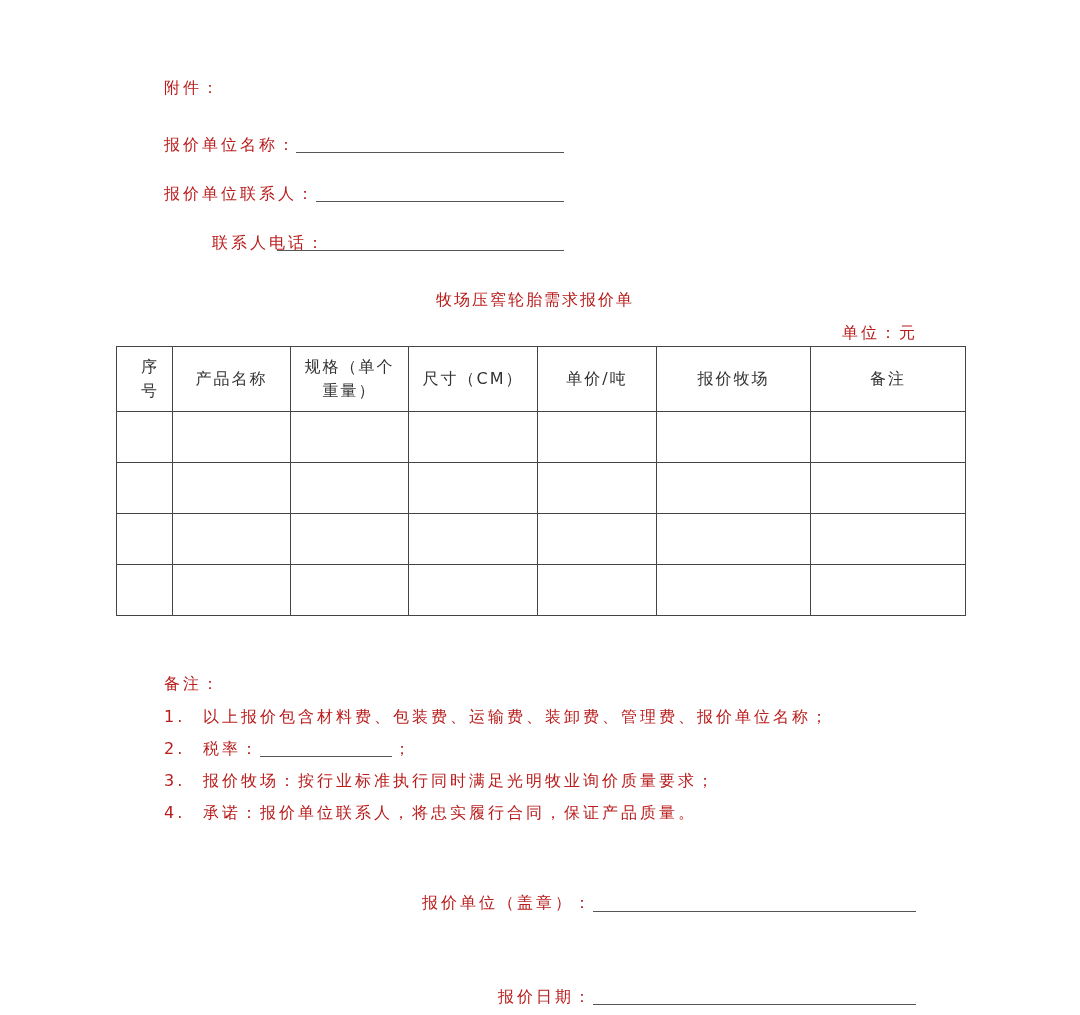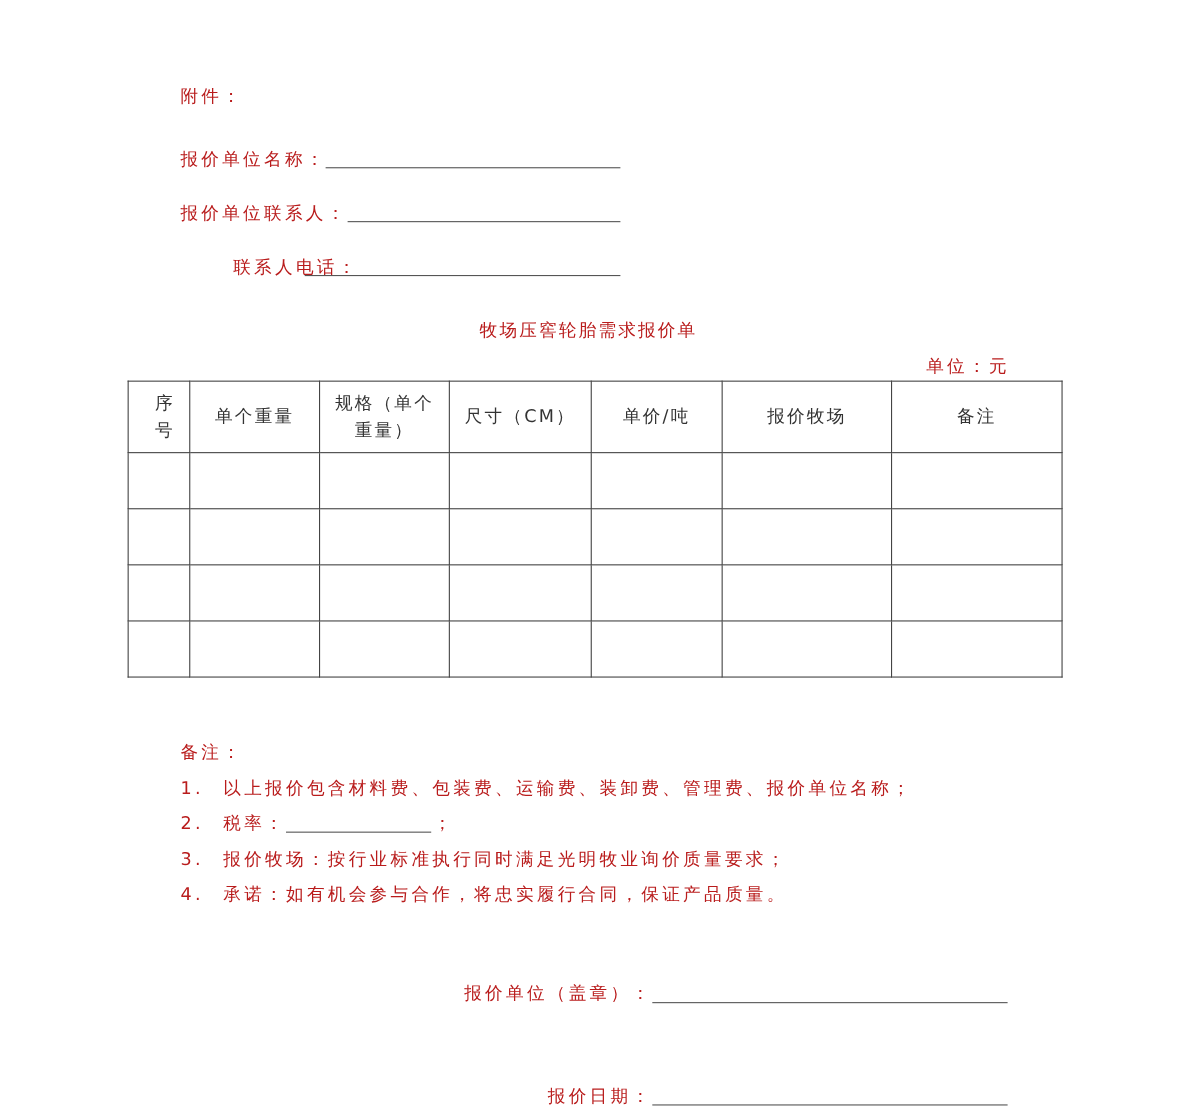--- a/index.html
+++ b/index.html
@@ -36,21 +36,21 @@
       <col style="width:118px">
       <col style="width:118px">
       <col style="width:129px">
     <col style="width:119px">
       <col style="width:154px">
       <col style="width:155px">
   </colgroup>
   <thead>
     <tr>
       <th style="padding:0 24px;">序号</th>
-      <th>单个重量</th>
+      <th>产品名称</th>
       <th style="padding:0 10px;">规格（单个重量）</th>
       <th>尺寸（CM）</th>
       <th>单价/吨</th>
       <th>报价牧场</th>
       <th>备注</th>
     </tr>
   </thead>
   <tbody>
     <tr>
       <td></td>
@@ -98,19 +98,19 @@
 
 <div class="abs txt" style="left:164px;top:739px;">2.</div>
 <div class="abs txt" style="left:203px;top:739px;">税率：</div>
 <div class="line" style="left:260px;top:756px;width:132px;"></div>
 <div class="abs txt" style="left:394px;top:739px;">；</div>
 
 <div class="abs txt" style="left:164px;top:771px;">3.</div>
 <div class="abs txt" style="left:203px;top:771px;">报价牧场：按行业标准执行同时满足光明牧业询价质量要求；</div>
 
 <div class="abs txt" style="left:164px;top:803px;">4.</div>
-<div class="abs txt" style="left:203px;top:803px;">承诺：如有机会参与合作，将忠实履行合同，保证产品质量。</div>
+<div class="abs txt" style="left:203px;top:803px;">承诺：报价单位联系人，将忠实履行合同，保证产品质量。</div>
 
 <div class="abs txt" style="left:422px;top:893px;">报价单位（盖章）：</div>
 <div class="line" style="left:593px;top:911px;width:323px;"></div>
 
 <div class="abs txt" style="left:498px;top:987px;">报价日期：</div>
 <div class="line" style="left:593px;top:1004px;width:323px;"></div>
 
 </body></html>

